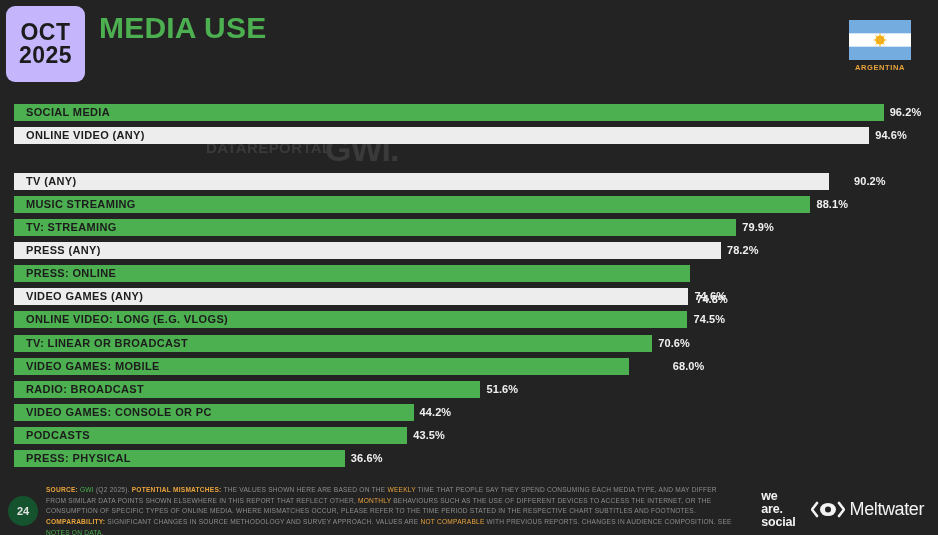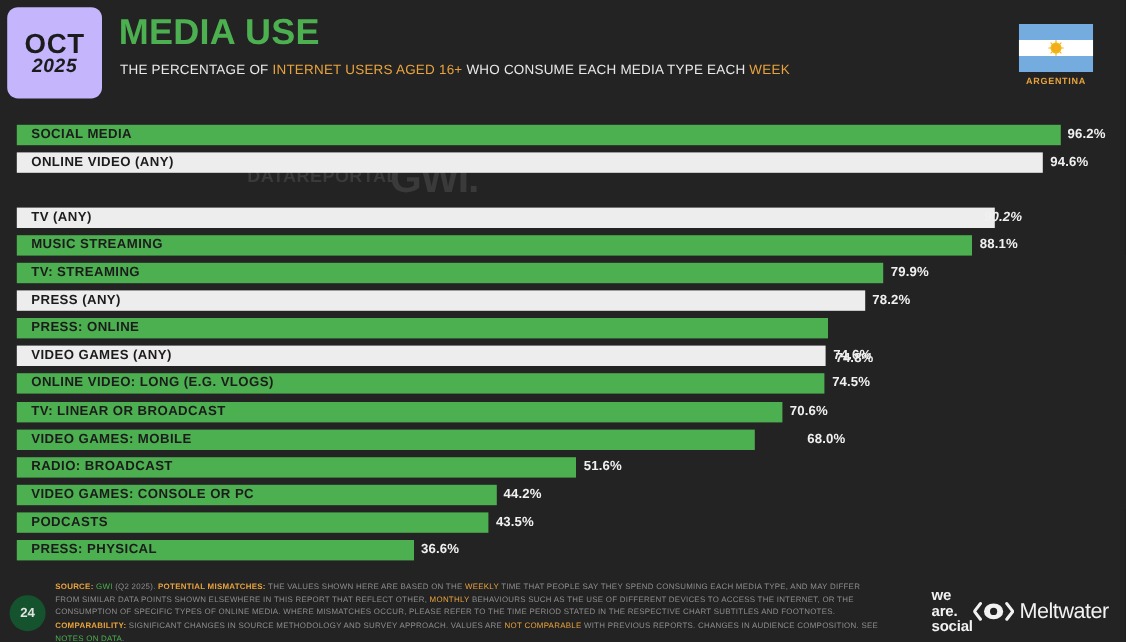--- a/index.html
+++ b/index.html
@@ -31,21 +31,21 @@
     align-items: center;
     justify-content: center;
     line-height: 1.0;
   }
   .date-badge .m, .date-badge .y {
     color: #1c1c1c;
     font-weight: bold;
     letter-spacing: 0.5px;
   }
   .date-badge .m { font-size: 23px; }
-  .date-badge .y { font-size: 16px; font-style: italic; }
+  .date-badge .y { font-size: 23px; }
 
   .title {
     position: absolute;
     left: 99px; top: 13px;
     font-size: 30px;
     font-weight: bold;
     color: #4CAF50;
     letter-spacing: 0.2px;
     line-height: 1;
   }
@@ -177,20 +177,21 @@
   }
   .source b { color: #E8A33D; }
   .source .g { color: #4CAF50; }
   .source .o { color: #E8A33D; }
 
   .logos {
     position: absolute;
     right: 14px; top: 490px;
     display: flex;
     align-items: center;
+    gap: 15px;
   }
   .was {
     color: #f2f2f2;
     font-size: 12.5px;
     font-weight: bold;
     line-height: 1.02;
     letter-spacing: -0.2px;
   }
   .melt {
     display: flex;
@@ -211,21 +212,20 @@
 
 <div id="slide">
 
   <div class="date-badge">
     <span class="m">OCT</span>
     <span class="y">2025</span>
   </div>
 
   <div class="title">MEDIA USE</div>
 
-  <div class="subtitle"><span>THE PERCENTAGE OF </span><span class="hl">INTERNET USERS AGED 16+</span><span> WHO CONSUME EACH MEDIA TYPE EACH </span><span class="hl">WEEK</span></div>
 
 
   <div class="flag-wrap">
     <svg class="flag" viewBox="0 0 62 40">
       <rect x="0" y="0" width="62" height="40" fill="#74ACDF"></rect>
       <rect x="0" y="13.33" width="62" height="13.34" fill="#FFFFFF"></rect>
       <circle cx="31" cy="20" r="4.6" fill="#F6B40E"></circle>
       <circle cx="31" cy="20" r="3.0" fill="#E8A33D"></circle>
       <g stroke="#F6B40E" stroke-width="1">
         <line x1="31" y1="13.6" x2="31" y2="26.4"></line>
@@ -247,21 +247,21 @@
         <div class="bar-value" style="left: 889.648px;">96.2%</div>
       </div>
       <div class="row" style="top: 23.05px;">
         <div class="bar white" style="width: 855.184px;"></div>
         <div class="bar-label">ONLINE VIDEO (ANY)</div>
         <div class="bar-value" style="left: 875.184px;">94.6%</div>
       </div>
       <div class="row" style="top: 69.15px;">
         <div class="bar white" style="width: 815.408px;"></div>
         <div class="bar-label">TV (ANY)</div>
-        <div class="bar-value" style="left: 820px; font-style: italic;">90.2%</div>
+        <div class="bar-value" style="left: 854px;">90.2%</div>
       </div>
       <div class="row" style="top: 92.2px;">
         <div class="bar green" style="width: 796.424px;"></div>
         <div class="bar-label">MUSIC STREAMING</div>
         <div class="bar-value" style="left: 816.424px;">88.1%</div>
       </div>
       <div class="row" style="top: 115.25px;">
         <div class="bar green" style="width: 722.296px;"></div>
         <div class="bar-label">TV: STREAMING</div>
         <div class="bar-value" style="left: 742.296px;">79.9%</div>

